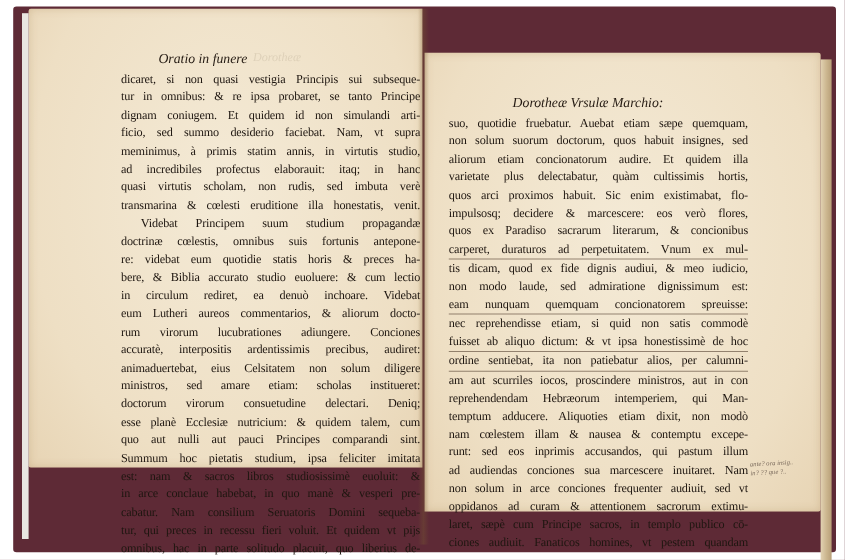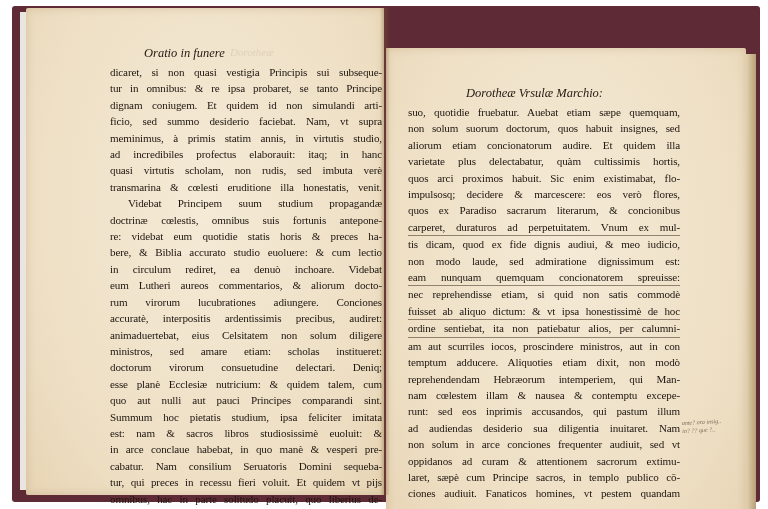--- a/index.html
+++ b/index.html
@@ -6,21 +6,21 @@
   body {
     width: 768px; height: 509px; background: #ffffff; position: relative; overflow: hidden;
     font-family: "Liberation Serif", "DejaVu Serif", serif;
   }
   .cover {
     position: absolute; left: 12px; top: 6px; width: 748px; height: 496px;
     background: #5e2a36; border-radius: 3px;
   }
   .spread { position: absolute; left: 0; top: 0; width: 768px; height: 509px; }
   .page {
-    position: absolute; top: 8px; height: 487px;
+    position: absolute; top: 8px; height: 417px;
     background: radial-gradient(ellipse at 50% 40%, #f4ead6 0%, #eedfc4 70%, #e7d4b4 100%);
     box-shadow: inset 0 0 8px rgba(150,110,60,0.25);
   }
   .page.left { left: 26px; width: 358px; border-radius: 2px 0 0 2px; }
   .page.left::before {
     content: ""; position: absolute; left: -6px; top: 4px; width: 6px; height: 478px;
     background: #e9e6e1;
   }
   .page.right { left: 386px; width: 360px; border-radius: 0 2px 2px 0; margin-top: 40px; }
   .page.right::after {
@@ -106,25 +106,25 @@
         <div class="line">impulsosq; decidere &amp; marcescere: eos verò flores,</div>
         <div class="line">quos ex Paradiso sacrarum literarum, &amp; concionibus</div>
         <div class="line underline">carperet, duraturos ad perpetuitatem.  Vnum ex mul-</div>
         <div class="line">tis dicam, quod ex fide dignis audiui, &amp; meo iudicio,</div>
         <div class="line">non modo laude, sed admiratione dignissimum est:</div>
         <div class="line underline">eam nunquam quemquam concionatorem spreuisse:</div>
         <div class="line">nec reprehendisse etiam, si quid non satis commodè</div>
         <div class="line underline">fuisset ab aliquo dictum: &amp; vt ipsa honestissimè de hoc</div>
         <div class="line underline">ordine sentiebat, ita non patiebatur alios, per calumni-</div>
         <div class="line">am aut scurriles iocos, proscindere ministros, aut in con</div>
+        <div class="line">reprehendendam Hebræorum intemperiem, qui Man-</div>
         <div class="line">temptum adducere.  Aliquoties etiam dixit, non modò</div>
-        <div class="line">reprehendendam Hebræorum intemperiem, qui Man-</div>
         <div class="line">nam cœlestem illam &amp; nausea &amp; contemptu excepe-</div>
         <div class="line">runt: sed eos inprimis accusandos, qui pastum illum</div>
-        <div class="line">ad audiendas desiderio sua diligentia inuitaret.  Nam</div>
+        <div class="line">ad audiendas conciones sua marcescere inuitaret.  Nam</div>
         <div class="line">non solum in arce conciones frequenter audiuit, sed vt</div>
         <div class="line">oppidanos ad curam &amp; attentionem sacrorum extimu-</div>
         <div class="line">laret, sæpè cum Principe sacros, in templo publico cō-</div>
         <div class="line">ciones audiuit. Fanaticos homines, vt pestem quandam</div>
       </div>
     <div class="margin-note" id="margin-note">
         <div>ante? ora insig..</div>
         <div>in? ?? que ?..</div>
       </div>
   </div>

